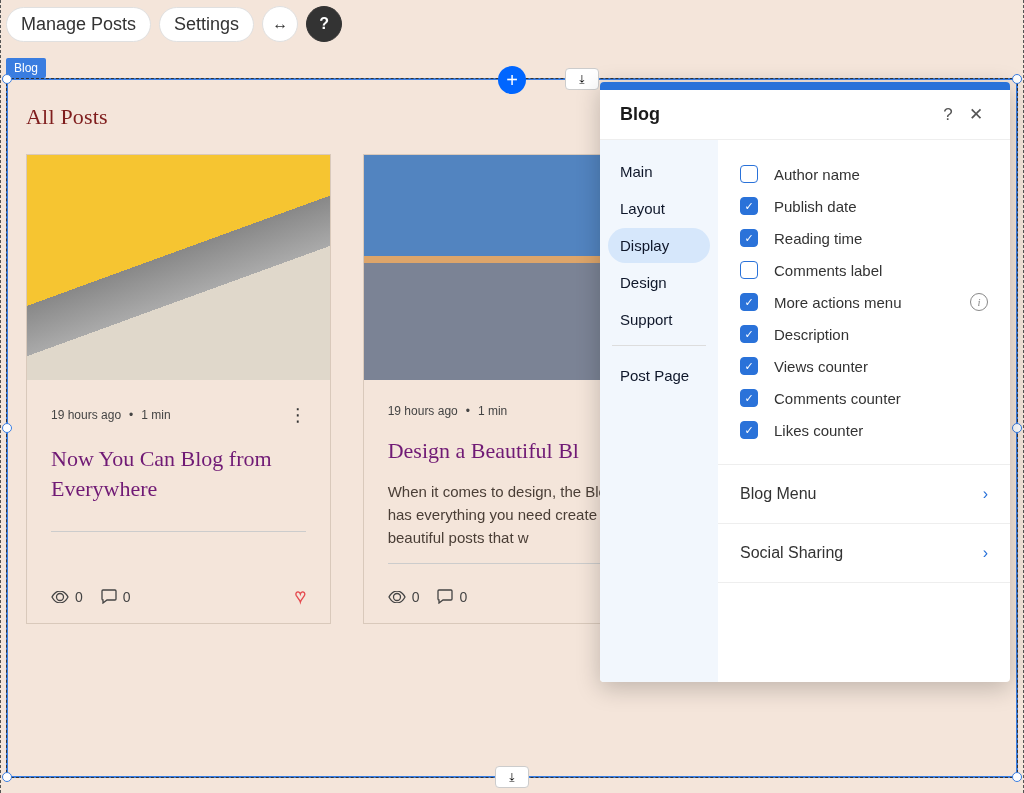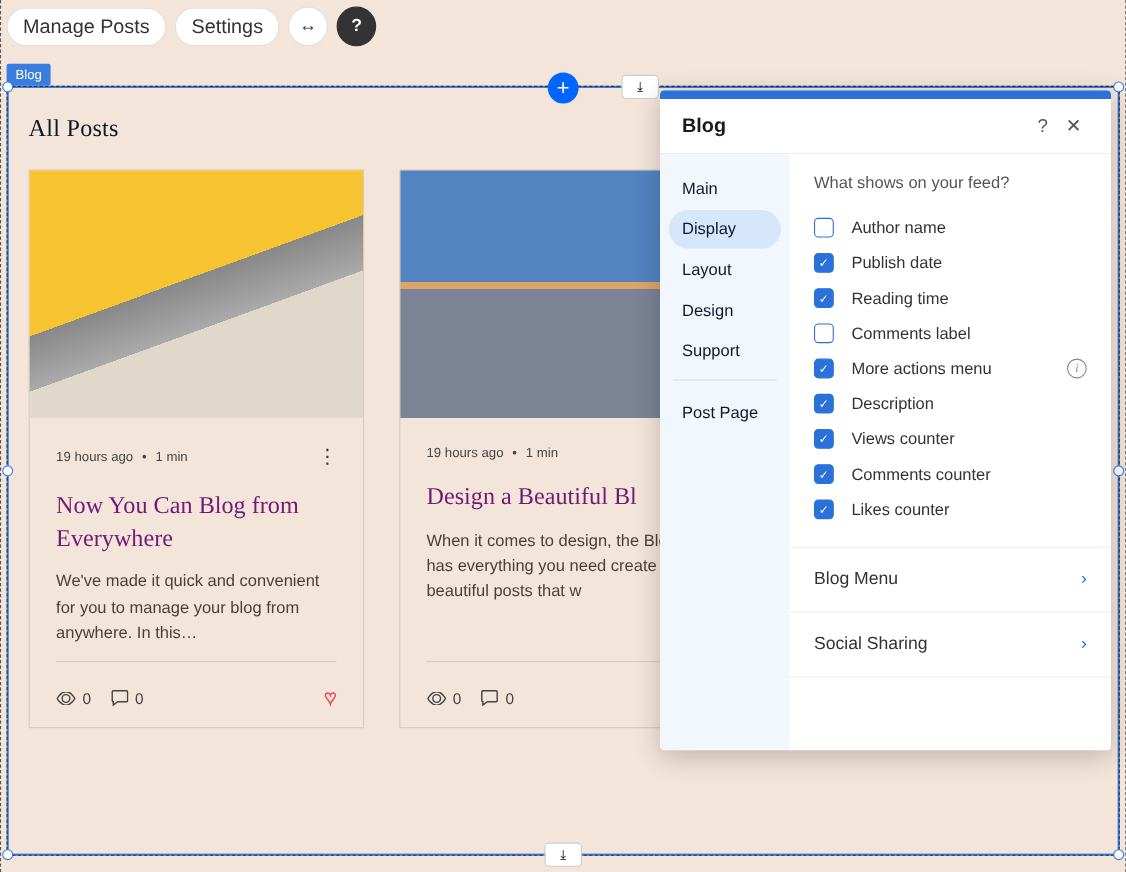--- a/index.html
+++ b/index.html
@@ -21,21 +21,21 @@
   .add-btn { position: absolute; top: -14px; left: 50%; transform: translateX(-50%); width: 28px; height: 28px; background: #0066ff; border-radius: 50%; color: #fff; display: flex; align-items: center; justify-content: center; font-size: 20px; font-weight: 300; cursor: pointer; }
   .dl-btn { position: absolute; width: 34px; height: 22px; background: #fff; border: 1px solid #ccc; border-radius: 4px; display: flex; align-items: center; justify-content: center; font-size: 12px; cursor: pointer; left: 50%; transform: translateX(-50%);}
   .dl-top { top: -12px; margin-left: 70px; }
   .dl-bot { bottom: -12px; }
 
   
   .dashed-frame { position: absolute; top: 0; left: 0; right: 0; bottom: 0; border-left: 1.5px dashed #555; border-right: 1.5px dashed #555; pointer-events: none; }
 
   
   .blog-area { position: absolute; top: 92px; left: 20px; width: 990px; }
-  .blog-title { font-size: 22px; font-weight: 500; color: #0f172a; margin: 12px 0 24px 6px; font-family: Georgia, serif; letter-spacing: .2px; }
+  .blog-title { font-size: 22px; font-weight: 500; color: #7f1d1d; margin: 12px 0 24px 6px; font-family: Georgia, serif; letter-spacing: .2px; }
 
   .cards { display: flex; gap: 32px; padding: 0 6px; }
   .card { width: 328px; background: transparent; border: 1px solid #d9c9bb; display: flex; flex-direction: column; }
   .card-img { width: 100%; height: 225px; background: #bbb; }
   .img1 { background: linear-gradient(160deg,#f6c531 0%,#f6c531 45%,#888 45%,#aaa 60%,#e0d8cb 60%,#e0d8cb 100%); }
   .img2 { background: linear-gradient(180deg,#5284c0 0%,#5284c0 45%,#dda56a 45%,#dda56a 48%,#7b8395 48%,#7b8395 100%); }
   .img3 { background: linear-gradient(180deg,#fcfcfc 0%,#fcfcfc 100%); }
   .card-body { padding: 24px 24px 8px; flex: 1; display: flex; flex-direction: column; }
   .meta-row { display: flex; align-items: center; justify-content: space-between; margin-bottom: 18px; font-size: 12px; color: #444; }
   .meta-left { display: flex; gap: 8px; align-items: center; }
@@ -121,21 +121,20 @@
           <div class="meta-left">
             <span>19 hours ago</span>
             <span class="dot">•</span>
             <span>1 min</span>
           </div>
           <div class="more-v">
             <span>⋮</span>
           </div>
         </div>
         <div class="card-title">Now You Can Blog from Everywhere</div>
-        <div class="card-desc">We've made it quick and convenient for you to manage your blog from anywhere. In this…</div>
         <div class="card-hr"></div>
       </div>
       <div class="card-foot">
         <div class="stat">
           <span>
             <svg width="18" height="12" viewBox="0 0 18 12">
                 <path d="M9 0C4 0 1 6 1 6s3 6 8 6 8-6 8-6-3-6-8-6zm0 9.5A3.5 3.5 0 1 1 9 2.5a3.5 3.5 0 0 1 0 7z" fill="none" stroke="#444" stroke-width="1.3"></path>
               </svg>
           </span>
           <span>0</span>
@@ -230,30 +229,29 @@
     <div class="panel-ico">
       <span>?</span>
     </div>
     <div class="panel-ico">
       <span>✕</span>
     </div>
   </div>
   <div class="panel-body">
     <div class="panel-side">
       <div class="side-item">Main</div>
+      <div class="side-item">Layout</div>
       <div class="side-item active">Display</div>
-      <div class="side-item">Layout</div>
       <div class="side-item">Design</div>
       <div class="side-item">Support</div>
       <div class="side-sep"></div>
       <div class="side-item">Post Page</div>
     </div>
     <div class="panel-main">
       <div class="section">
-        <div class="section-q">What shows on your feed?</div>
         <div id="opts">
             <div class="opt">
               <div class="cb"></div>
               <span>Author name</span>
             </div>
             <div class="opt">
               <div class="cb chk">✓</div>
               <span>Publish date</span>
             </div>
             <div class="opt">

